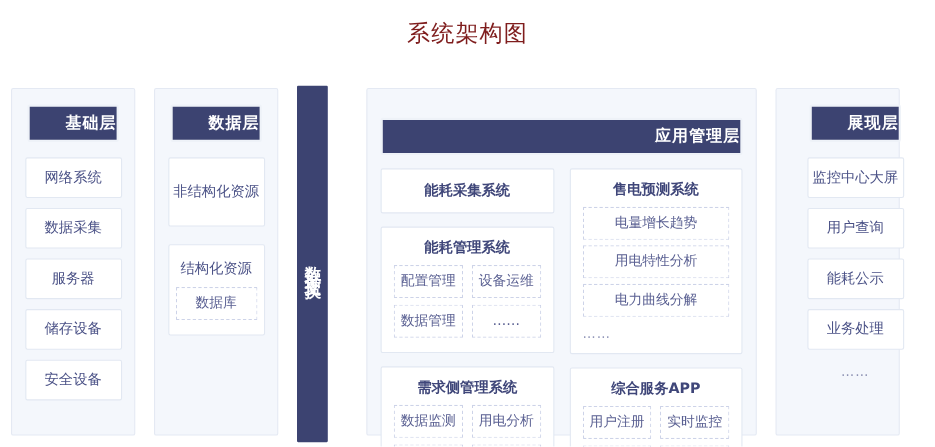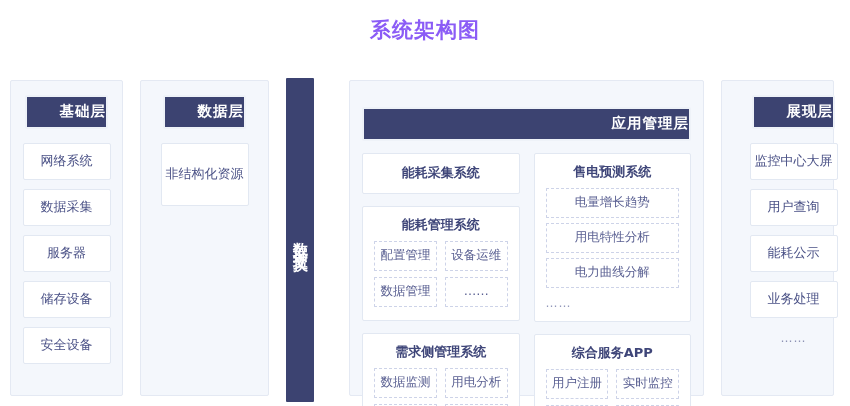--- a/index.html
+++ b/index.html
@@ -15,22 +15,22 @@
     overflow: hidden;
   }
 
   .page { position: relative; width: 850px; height: 406px; }
 
   .page-title {
     position: absolute;
     top: 16px; left: 0; right: 0;
     text-align: center;
     font-size: 21px;
-    font-weight: bold;
-    color: #8b5cf6;
+    font-weight: normal;
+    color: #7f1d1d;
     letter-spacing: 1px;
   }
 
   .board {
     position: absolute;
     top: 80px; left: 10px;
     width: 830px; height: 316px;
     display: flex;
     align-items: stretch;
   }
@@ -40,21 +40,21 @@
     background: #f4f7fc;
     border: 1px solid #e4e9f3;
     border-radius: 2px;
     box-sizing: border-box;
     padding: 14px 12px 10px 12px;
     display: flex;
     flex-direction: column;
     align-items: center;
   }
   .panel.col1 { width: 113px; margin-right: 17px; }
-  .panel.col2 { width: 129px; margin-right: 17px; }
+  .panel.col2 { width: 113px; margin-right: 17px; }
   .panel.col-app { width: 355px; margin-left: 35px; margin-right: 17px; padding: 26px 12px 12px 12px; align-items: stretch; }
   .panel.col-view { width: 113px; padding-left: 44px; }
 
   .exchange-bar {
     width: 28px;
     background: #3c4371;
     border-radius: 1px;
     display: flex;
     align-items: center;
     justify-content: center;
@@ -180,20 +180,24 @@
       <div class="card">网络系统</div>
       <div class="card">数据采集</div>
       <div class="card">服务器</div>
       <div class="card">储存设备</div>
       <div class="card">安全设备</div>
     </div>
 
     <div class="panel col2">
       <div class="layer-header">数据层</div>
       <div class="card tall">非结构化资源</div>
+      <div class="card tall-2">
+        <div class="sub-title">结构化资源</div>
+        <div class="dashed">数据库</div>
+      </div>
     </div>
 
     <div class="exchange-bar">
       <div class="exchange-text">数据交换</div>
     </div>
 
     <div class="panel col-app">
       <div class="layer-header wide">应用管理层</div>
 
       <div class="app-grid">

